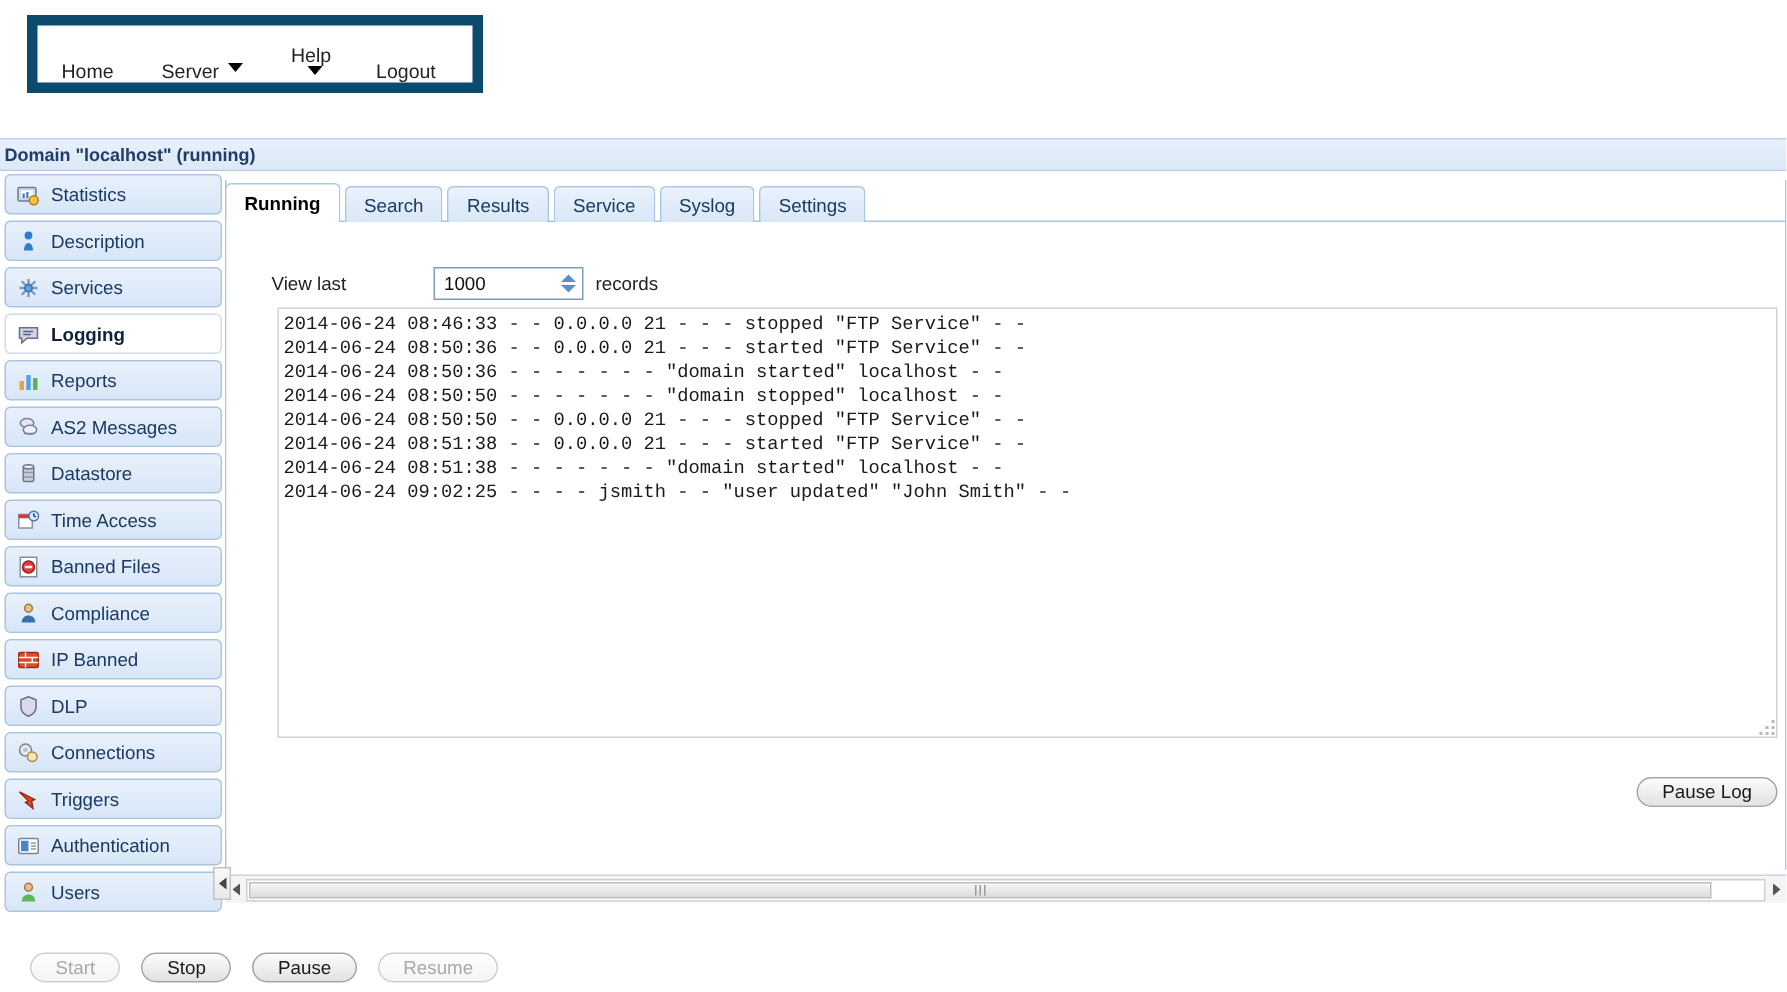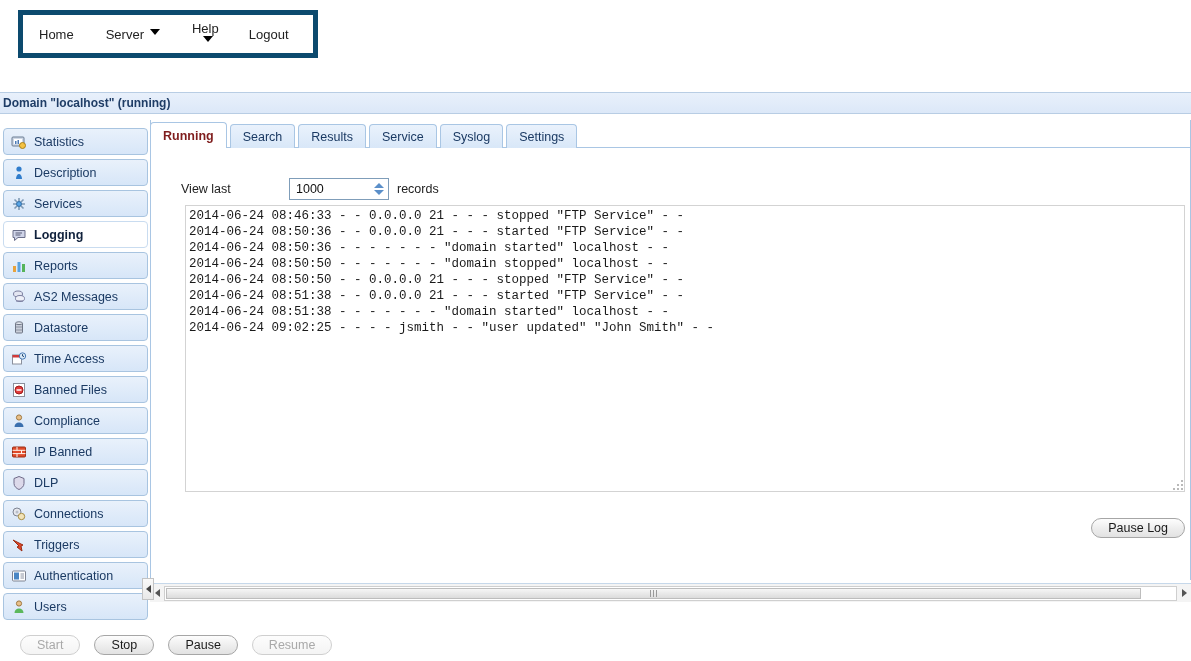--- a/index.html
+++ b/index.html
@@ -9,23 +9,23 @@
     background: #ffffff;
     font-family: "Liberation Sans", sans-serif;
     overflow: hidden;
   }
   body { position: relative; }
 
   
   #menubar {
     position: absolute; left: 18px; top: 10px;
     width: 290px; height: 38px;
-    border: 5px solid #0c4a6e;
-    background: #ffffff;
-    display: flex; align-items: center;
+    border: 7px solid #0c4a6e;
+    background: #ffffff;
+    display: flex; align-items: flex-end;
   }
   .menu-item {
     font-size: 13px; color: #222;
     padding: 0 0 0 0;
     display: flex; align-items: center;
     cursor: default;
     white-space: nowrap;
   }
   .menu-item.home { margin-left: 16px; }
   .menu-item.server { margin-left: 32px; }
@@ -52,21 +52,21 @@
     display: flex; align-items: center;
   }
   #domain-header .title {
     font-size: 12px; font-weight: bold;
     color: #1f3d66;
     padding-left: 3px;
   }
 
   
   #sidebar {
-    position: absolute; left: 3px; top: 128px;
+    position: absolute; left: 3px; top: 116px;
     width: 145px; height: 500px; text-align: center;
   }
   .side-item {
     position: relative;
     height: 27px;
     margin-bottom: 4px;
     border: 1px solid #a8c4e0;
     border-radius: 4px;
     background: linear-gradient(to bottom, #e9f1fb 0%, #d7e6f8 100%);
     display: flex; align-items: center;
@@ -122,21 +122,21 @@
     font-size: 12.5px;
     color: #1b3a63;
     display: flex; align-items: center;
     box-sizing: border-box;
     cursor: default;
     white-space: nowrap;
   }
   .tab.active {
     background: #ffffff;
     font-weight: bold;
-    color: #7f1d1d;
+    color: #000000;
     height: 26px;
   }
   #tabstrip-line {
     position: absolute; left: 150px; top: 147px;
     width: 1041px; height: 1px;
     background: #a9c6e4;
     z-index: 3;
   }
   
   #active-tab-notch {

